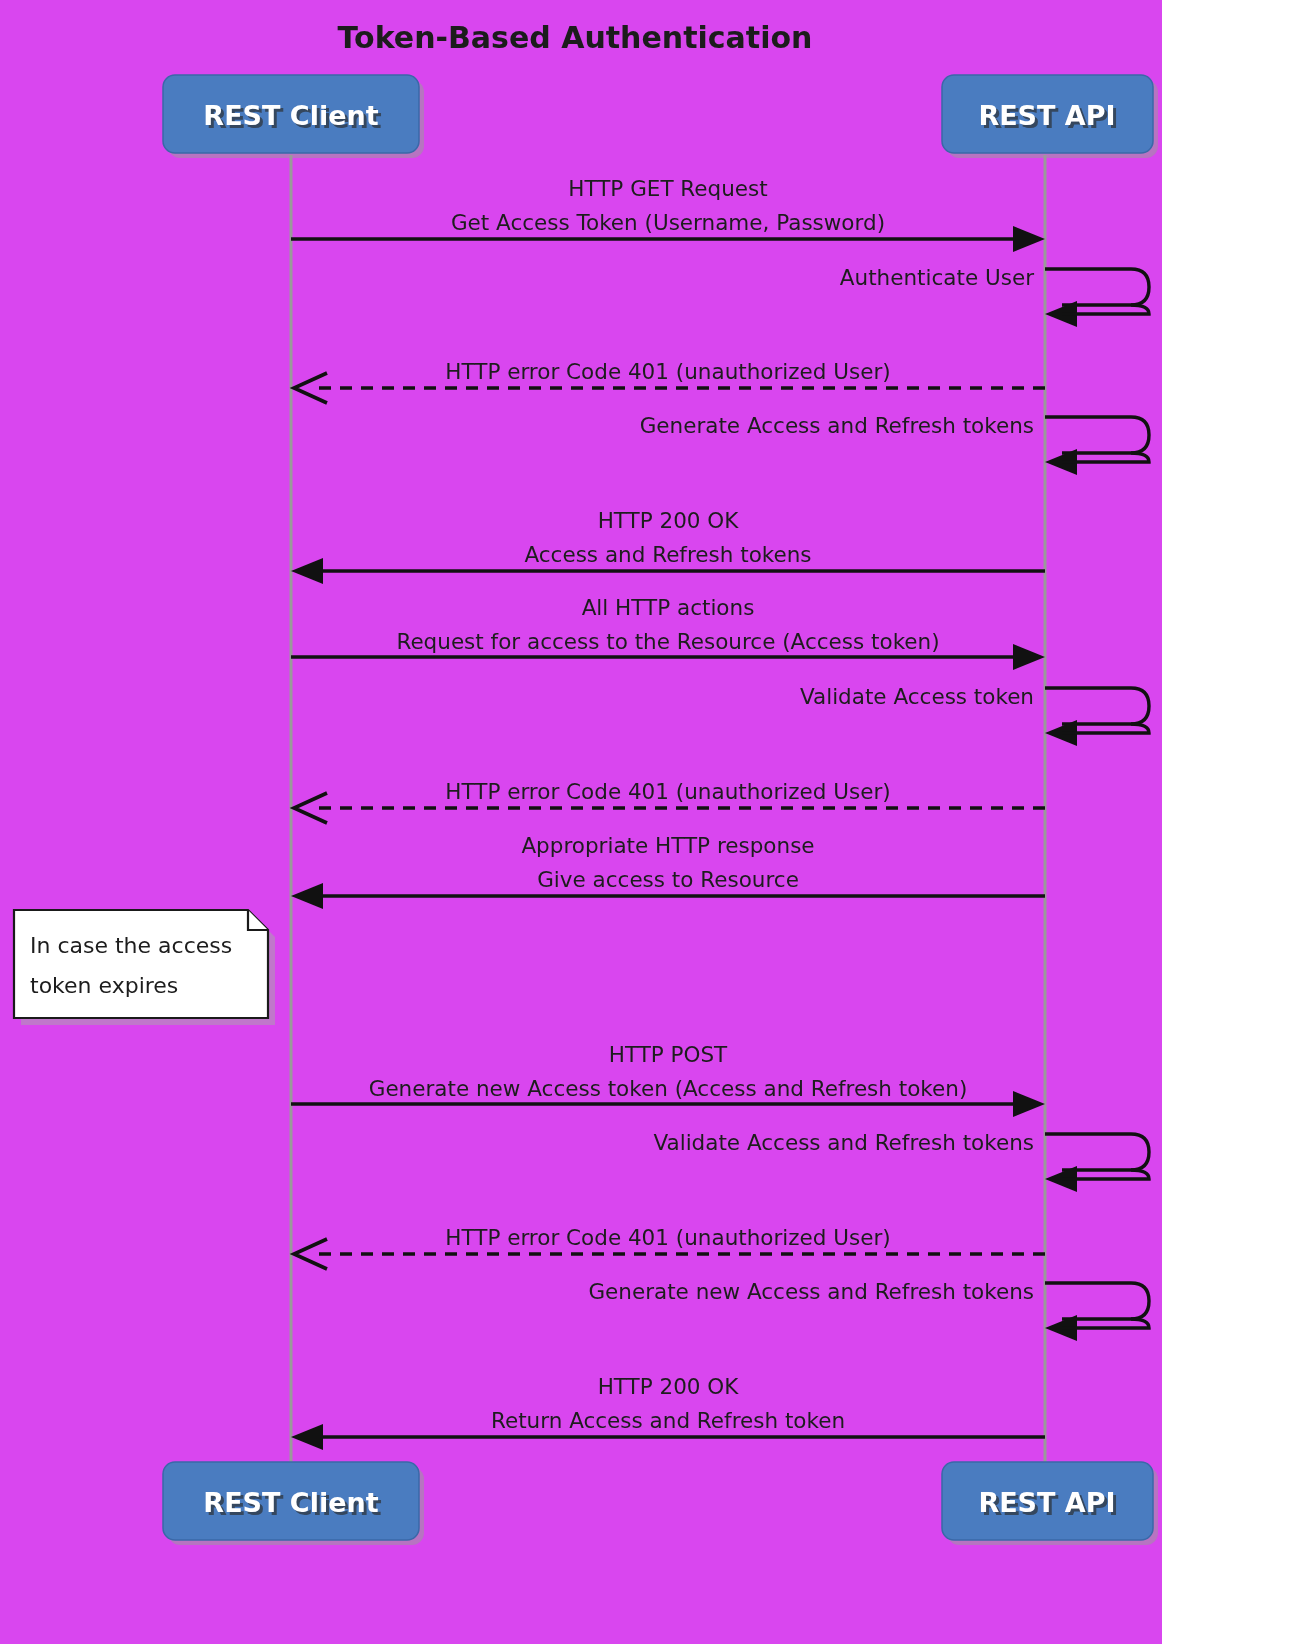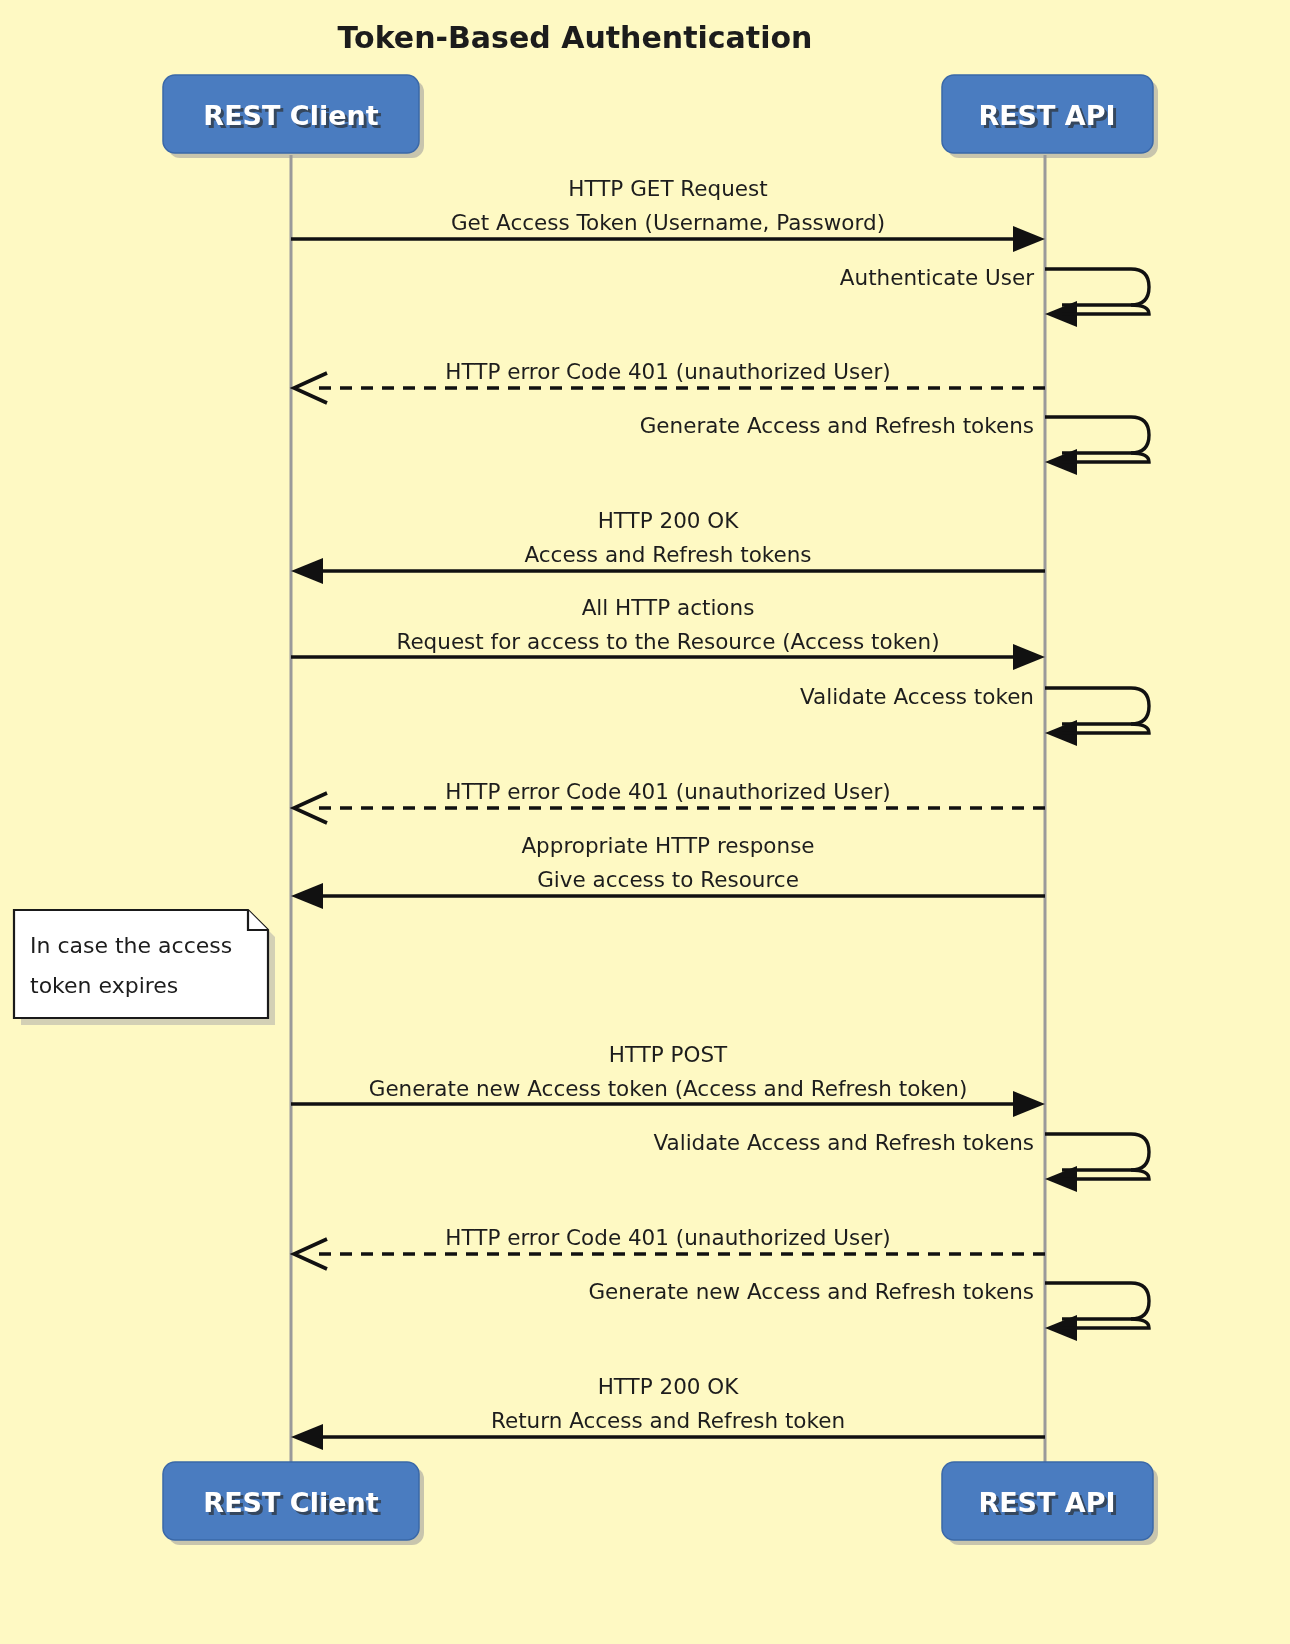--- a/index.html
+++ b/index.html
@@ -5,23 +5,23 @@
   html, body {
     margin: 0;
     padding: 0;
     background: #ffffff;
   }
   body {
     font-family: "DejaVu Sans", "Liberation Sans", sans-serif;
   }
   #diagram-root {
     position: relative;
-    width: 1290px;
+    width: 1162px;
     height: 1644px;
-    background: #fef9c3;
+    background: #d946ef;
     overflow: hidden;
   }
   #uml-svg {
     position: absolute;
     left: 0;
     top: 0;
     width: 1290px;
     height: 1644px;
   }
   .diagram-title {

